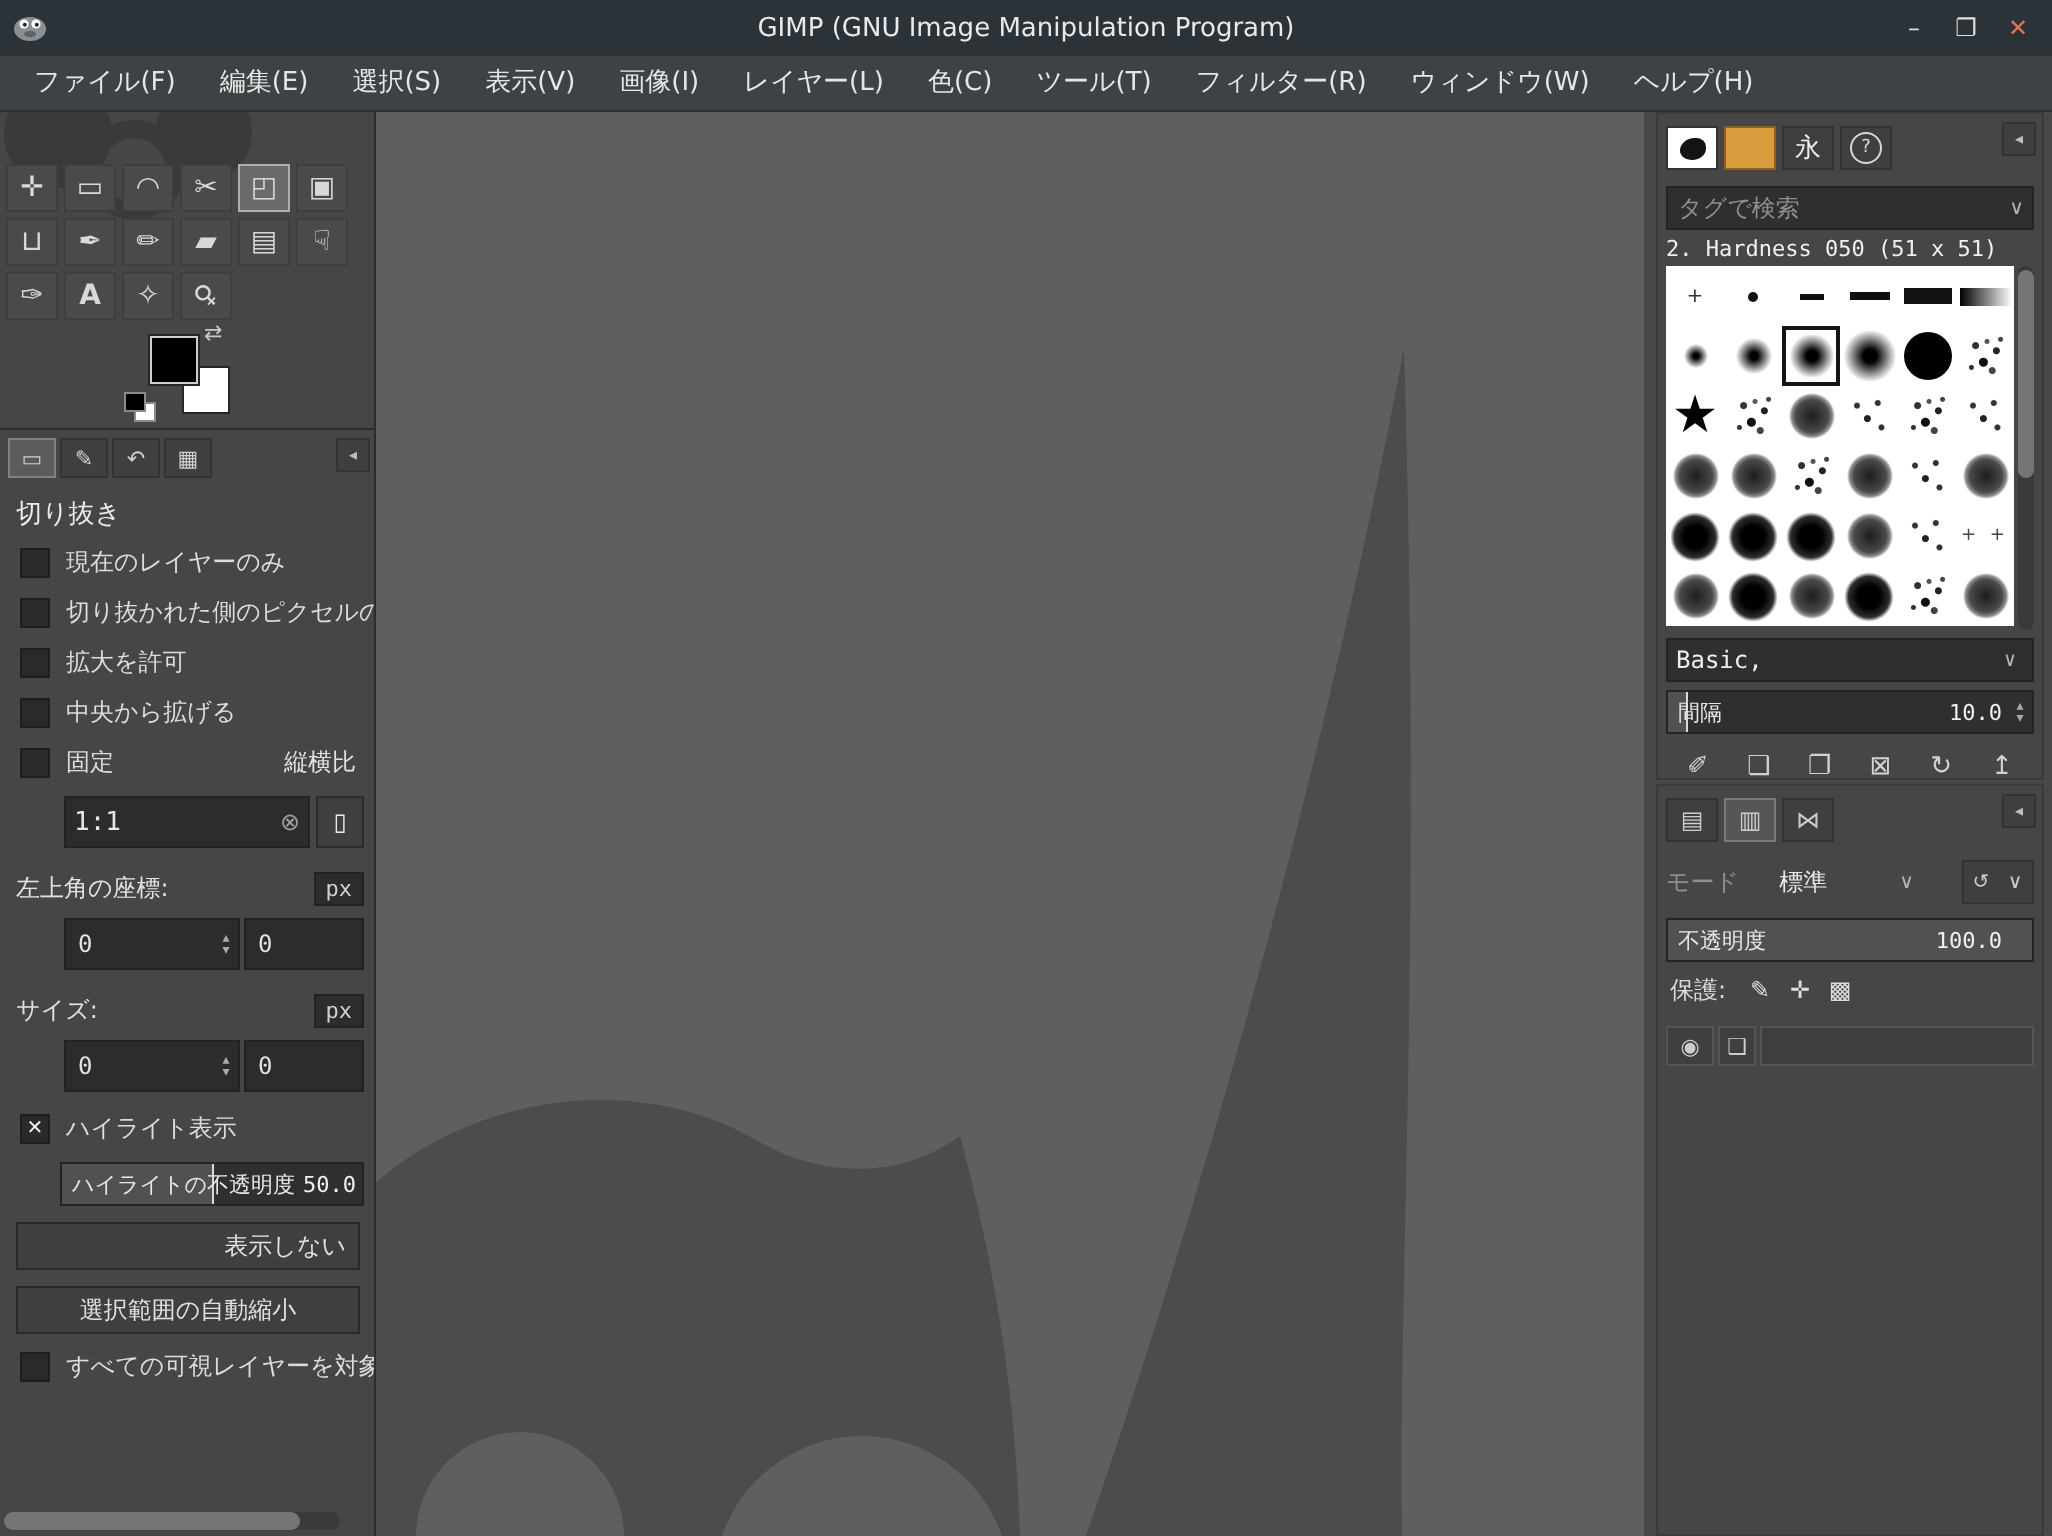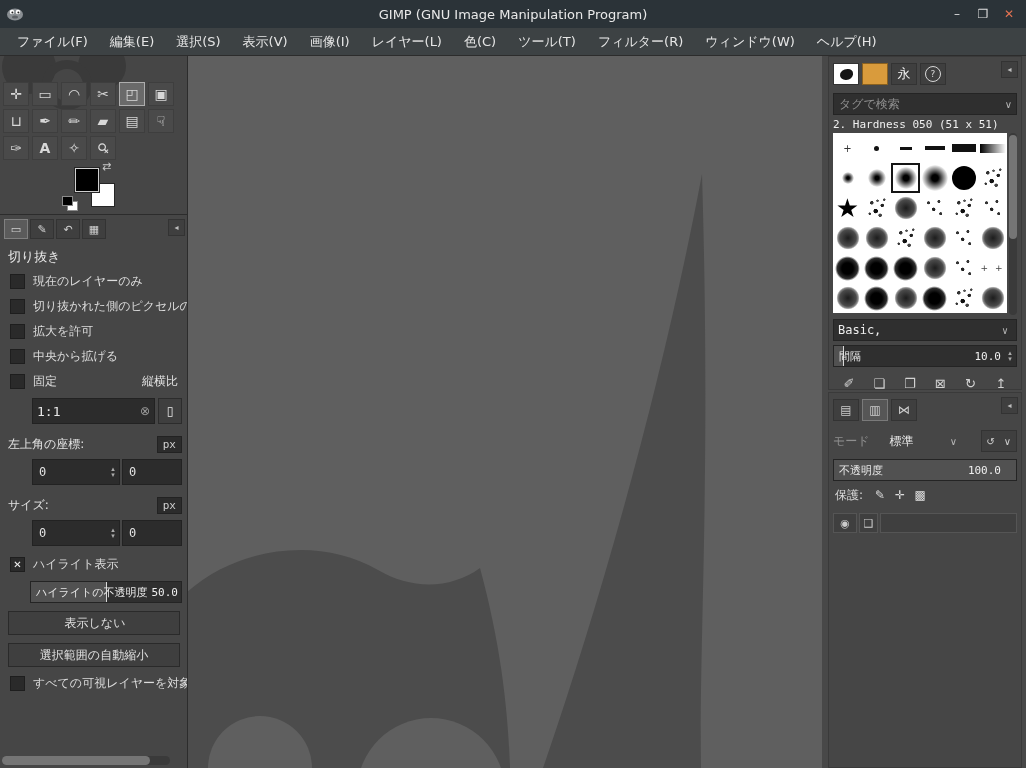--- a/index.html
+++ b/index.html
@@ -78,21 +78,21 @@
   .spin{display:flex;flex-direction:column;justify-content:center;width:12px;}
   .spin i{font-style:normal;font-size:7px;line-height:6px;color:#ababab;text-align:center;}
   .spinscale{position:relative;height:22px;background:#2f2f2f;border:1px solid #242424;overflow:hidden;
              display:flex;align-items:center;box-sizing:border-box;}
   .spinscale .fill{position:absolute;left:0;top:0;bottom:0;background:#515151;border-right:1px solid #d8d8d8;}
   .ss-label{position:relative;z-index:1;font-size:11px;padding-left:5px;flex:1;white-space:nowrap;overflow:hidden;color:#e6e6e6;}
   .ss-value{position:relative;z-index:1;font-family:"DejaVu Sans Mono",monospace;font-size:11px;padding-right:3px;color:#f0f0f0;text-align:center;}
   .hlslider{margin:4px 6px 0 30px;}
   .wide{display:block;width:172px;margin:8px auto 0;height:24px;background:#3f3f3f;border:1px solid #2a2a2a;
         color:#e0e0e0;font-size:12px;white-space:nowrap;overflow:hidden;}
-  .wide.left{text-align:center;padding-left:8px;}
+  .wide.left{text-align:right;padding-left:8px;}
   .wide.center{text-align:center;}
   .hscroll{position:absolute;left:2px;right:18px;bottom:3px;height:9px;background:#3a3a3a;border-radius:5px;}
   .hscroll .thumb{width:88%;height:100%;background:#757575;border-radius:5px;}
 
   
   .canvas{position:absolute;left:188px;top:56px;width:634px;height:712px;background:#5f5f5f;overflow:hidden;}
 
   
   .dock{position:absolute;background:#464646;border:1px solid #3a3a3a;box-sizing:border-box;}
   .dock-brushes{left:828px;top:56px;width:194px;height:334px;}

